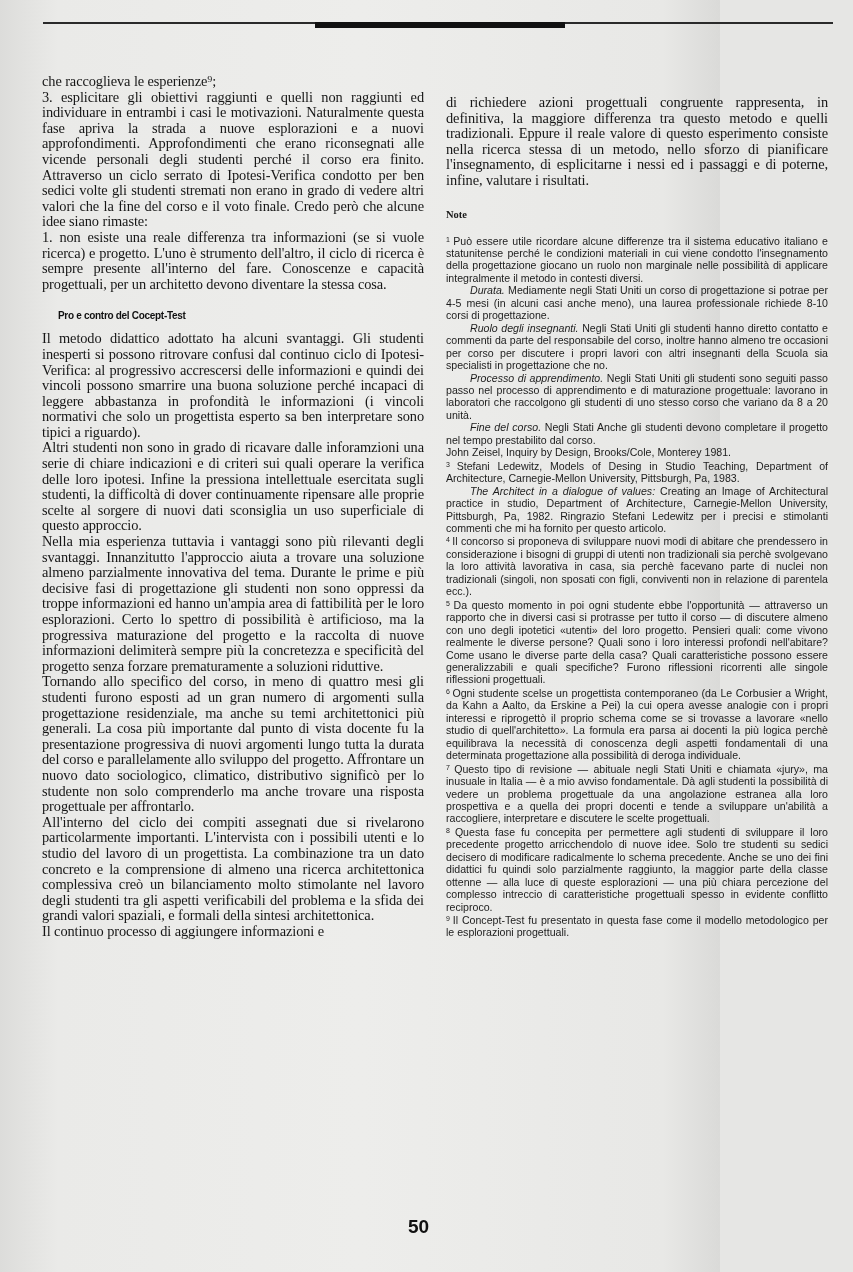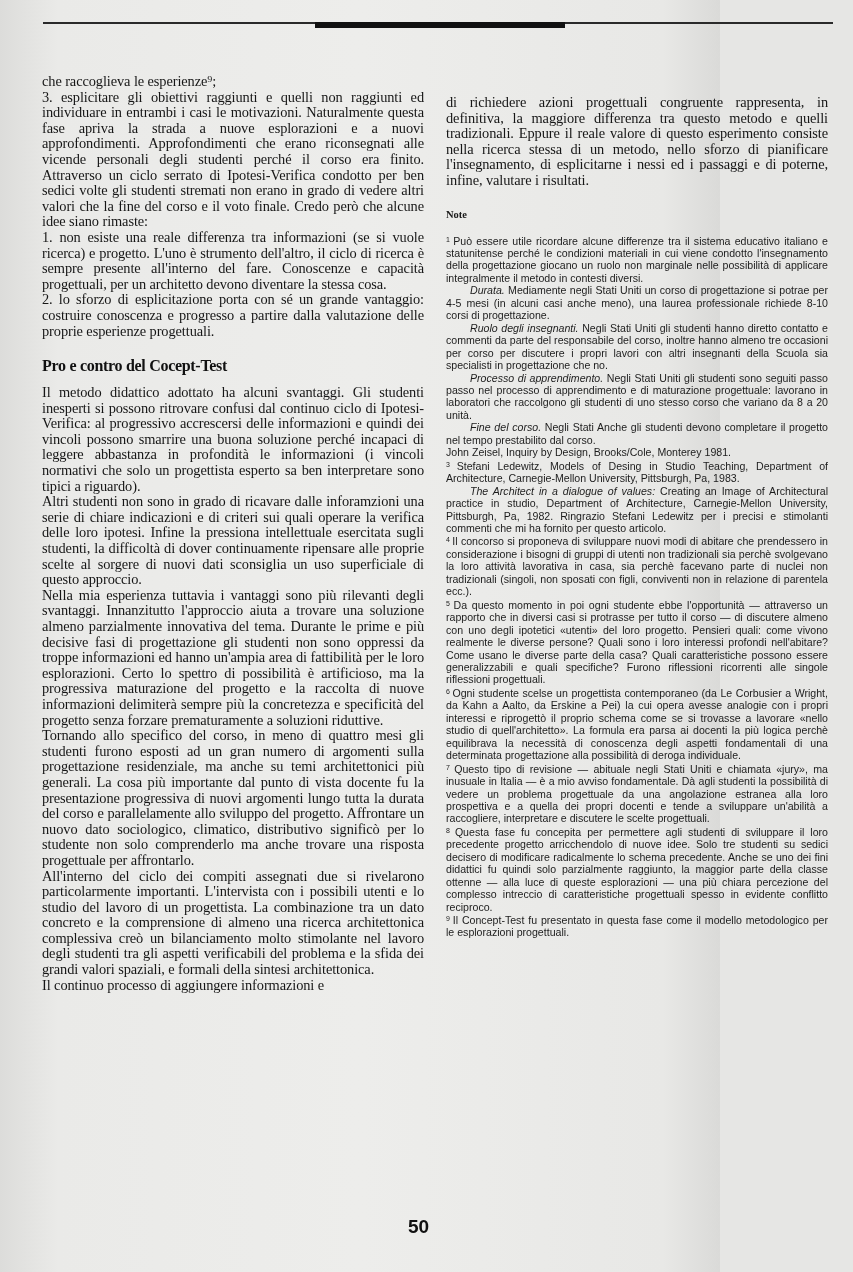--- a/index.html
+++ b/index.html
@@ -32,25 +32,25 @@
     font-family: "Liberation Serif", serif;
     font-size: 14.4px;
     line-height: 15.6px;
     text-align: justify;
     letter-spacing: -0.1px;
     margin: 0;
     color: #161616;
     hyphens: auto;
   }
   .section-head {
-    font-family: Liberation Serif, serif;
+    font-family: Liberation Sans, sans-serif;
     font-weight: bold;
-    font-size: 16px;
+    font-size: 10px;
     letter-spacing: -0.3px;
-    margin: 18px 0 10px 0;
+    margin: 18px 0 10px 16px;
     color: #111;
   }
   .note-head {
     font-family: "Liberation Serif", serif;
     font-weight: bold;
     font-size: 10.5px;
     margin: 20px 0 14px 0;
   }
   .notes {
     font-family: Liberation Sans, sans-serif;
@@ -74,21 +74,20 @@
 
 <div class="page">
   <div class="rule-thin"></div>
   <div class="rule-thick"></div>
 
   <div class="col-left">
     <div class="body-text">
       <p>che raccoglieva le esperienze⁹;</p>
       <p>3. esplicitare gli obiettivi raggiunti e quelli non raggiunti ed individuare in entrambi i casi le motivazioni. Naturalmente questa fase apriva la strada a nuove esplorazioni e a nuovi approfondimenti. Approfondimenti che erano riconsegnati alle vicende personali degli studenti perché il corso era finito. Attraverso un ciclo serrato di Ipotesi-Verifica condotto per ben sedici volte gli studenti stremati non erano in grado di vedere altri valori che la fine del corso e il voto finale. Credo però che alcune idee siano rimaste:</p>
       <p>1. non esiste una reale differenza tra informazioni (se si vuole ricerca) e progetto. L'uno è strumento dell'altro, il ciclo di ricerca è sempre presente all'interno del fare. Conoscenze e capacità progettuali, per un architetto devono diventare la stessa cosa.</p>
-      <p>2. lo sforzo di esplicitazione porta con sé un grande vantaggio: costruire conoscenza e progresso a partire dalla valutazione delle proprie esperienze progettuali.</p>
     </div>
 
     <div class="section-head">Pro e contro del Cocept-Test</div>
 
     <div class="body-text">
       <p>Il metodo didattico adottato ha alcuni svantaggi. Gli studenti inesperti si possono ritrovare confusi dal continuo ciclo di Ipotesi-Verifica: al progressivo accrescersi delle informazioni e quindi dei vincoli possono smarrire una buona soluzione perché incapaci di leggere abbastanza in profondità le informazioni (i vincoli normativi che solo un progettista esperto sa ben interpretare sono tipici a riguardo).</p>
       <p>Altri studenti non sono in grado di ricavare dalle inforamzioni una serie di chiare indicazioni e di criteri sui quali operare la verifica delle loro ipotesi. Infine la pressiona intellettuale esercitata sugli studenti, la difficoltà di dover continuamente ripensare alle proprie scelte al sorgere di nuovi dati sconsiglia un uso superficiale di questo approccio.</p>
       <p>Nella mia esperienza tuttavia i vantaggi sono più rilevanti degli svantaggi. Innanzitutto l'approccio aiuta a trovare una soluzione almeno parzialmente innovativa del tema. Durante le prime e più decisive fasi di progettazione gli studenti non sono oppressi da troppe informazioni ed hanno un'ampia area di fattibilità per le loro esplorazioni. Certo lo spettro di possibilità è artificioso, ma la progressiva maturazione del progetto e la raccolta di nuove informazioni delimiterà sempre più la concretezza e specificità del progetto senza forzare prematuramente a soluzioni riduttive.</p>
       <p>Tornando allo specifico del corso, in meno di quattro mesi gli studenti furono esposti ad un gran numero di argomenti sulla progettazione residenziale, ma anche su temi architettonici più generali. La cosa più importante dal punto di vista docente fu la presentazione progressiva di nuovi argomenti lungo tutta la durata del corso e parallelamente allo sviluppo del progetto. Affrontare un nuovo dato sociologico, climatico, distributivo significò per lo studente non solo comprenderlo ma anche trovare una risposta progettuale per affrontarlo.</p>
       <p>All'interno del ciclo dei compiti assegnati due si rivelarono particolarmente importanti. L'intervista con i possibili utenti e lo studio del lavoro di un progettista. La combinazione tra un dato concreto e la comprensione di almeno una ricerca architettonica complessiva creò un bilanciamento molto stimolante nel lavoro degli studenti tra gli aspetti verificabili del problema e la sfida dei grandi valori spaziali, e formali della sintesi architettonica.</p>

